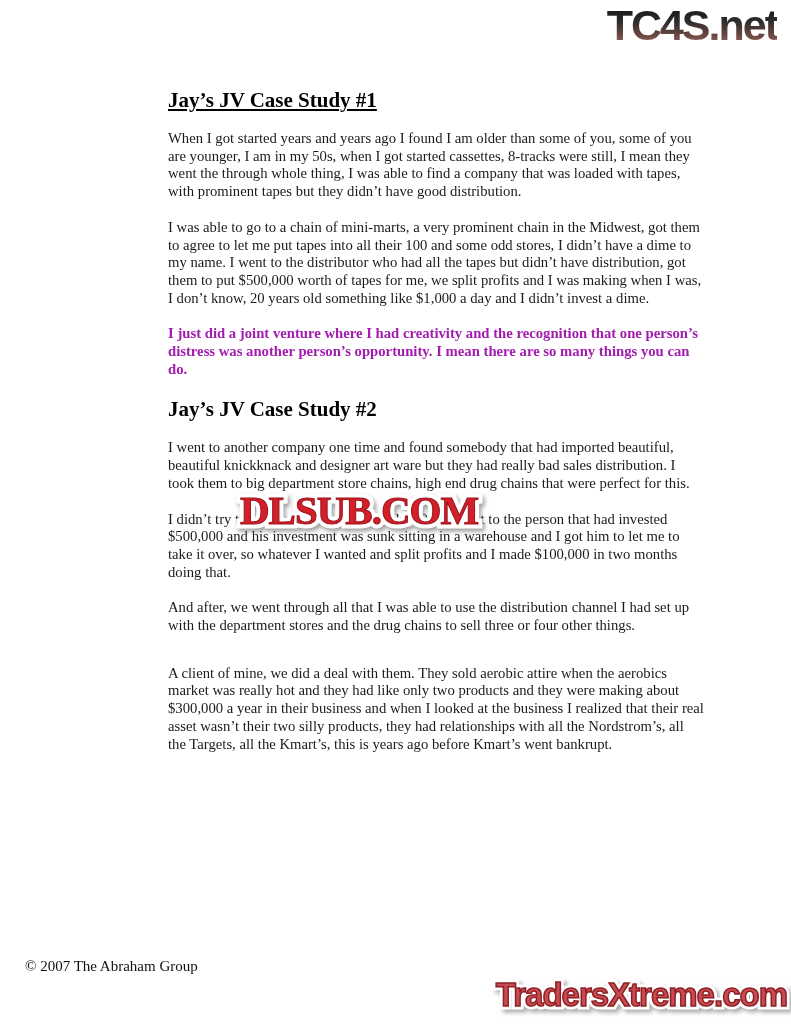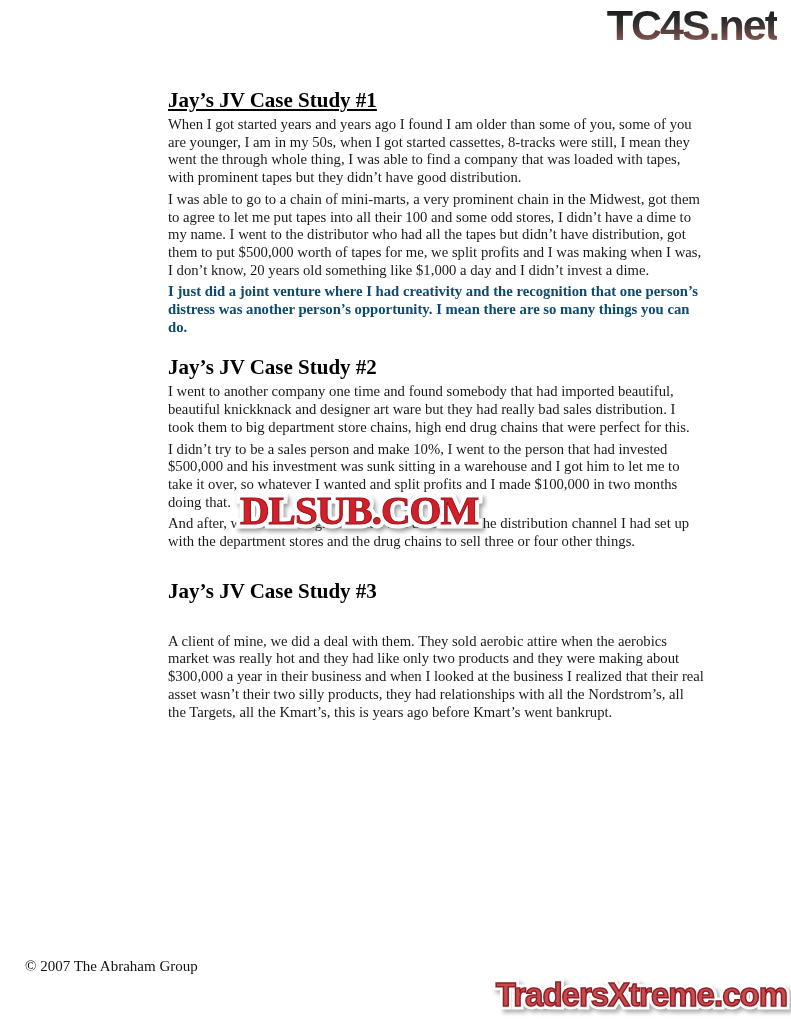--- a/index.html
+++ b/index.html
@@ -27,22 +27,22 @@
   .content {
     position:absolute; left:168px; top:88px; width:537px;
     font-size:14.7px; line-height:17.7px;
   }
   .section-heading {
     font-size:21px; line-height:24px; font-weight:bold; color:#000;
     margin-top:19px;
   }
   .section:first-child .section-heading { margin-top:0;text-decoration:underline; }
   .section-heading.mt-lg { margin-top:28px; }
-  .para { margin-top:4px; }
-  .para.bold { font-weight:bold; color:#0c4a6e; }
+  .para { margin-top:18px; }
+  .para.bold { font-weight:bold; color:#a21caf; }
   .para.gap-lg { margin-top:30px; }
 
   
   .watermark {
     position:absolute; left:240px; top:486px;
     font-family:"Liberation Serif", serif;
     font-weight:bold; font-size:41px; letter-spacing:-1px;
     width:300px; height:52px; pointer-events:none;
   }
   .wm-layer { position:absolute; left:0; top:0; white-space:nowrap; }
@@ -87,21 +87,20 @@
     </div>
 
     <div class="section">
       <div class="section-heading">Jay’s JV Case Study #2</div>
       <p class="para">I went to another company one time and found somebody that had imported beautiful, beautiful knickknack and designer art ware but they had really bad sales distribution. I took them to big department store chains, high end drug chains that were perfect for this.</p>
       <p class="para">I didn’t try to be a sales person and make 10%, I went to the person that had invested $500,000 and his investment was sunk sitting in a warehouse and I got him to let me to take it over, so whatever I wanted and split profits and I made $100,000 in two months doing that.</p>
       <p class="para">And after, we went through all that I was able to use the distribution channel I had set up with the department stores and the drug chains to sell three or four other things.</p>
     </div>
 
     <div class="section">
-      <div class="section-heading mt-lg">Jay’s JV Case Study #3</div>
       <p class="para gap-lg">A client of mine, we did a deal with them.  They sold aerobic attire when the aerobics market was really hot and they had like only two products and they were making about $300,000 a year in their business and when I looked at the business I realized that their real asset wasn’t their two silly products, they had relationships with all the Nordstrom’s, all the Targets, all the Kmart’s, this is years ago before Kmart’s went bankrupt.</p>
     </div>
 
   </div>
 
   <div class="watermark">
     <span class="wm-layer wm-back">DLSUB.COM</span>
     <span class="wm-layer wm-front">DLSUB.COM</span>
   </div>
 

